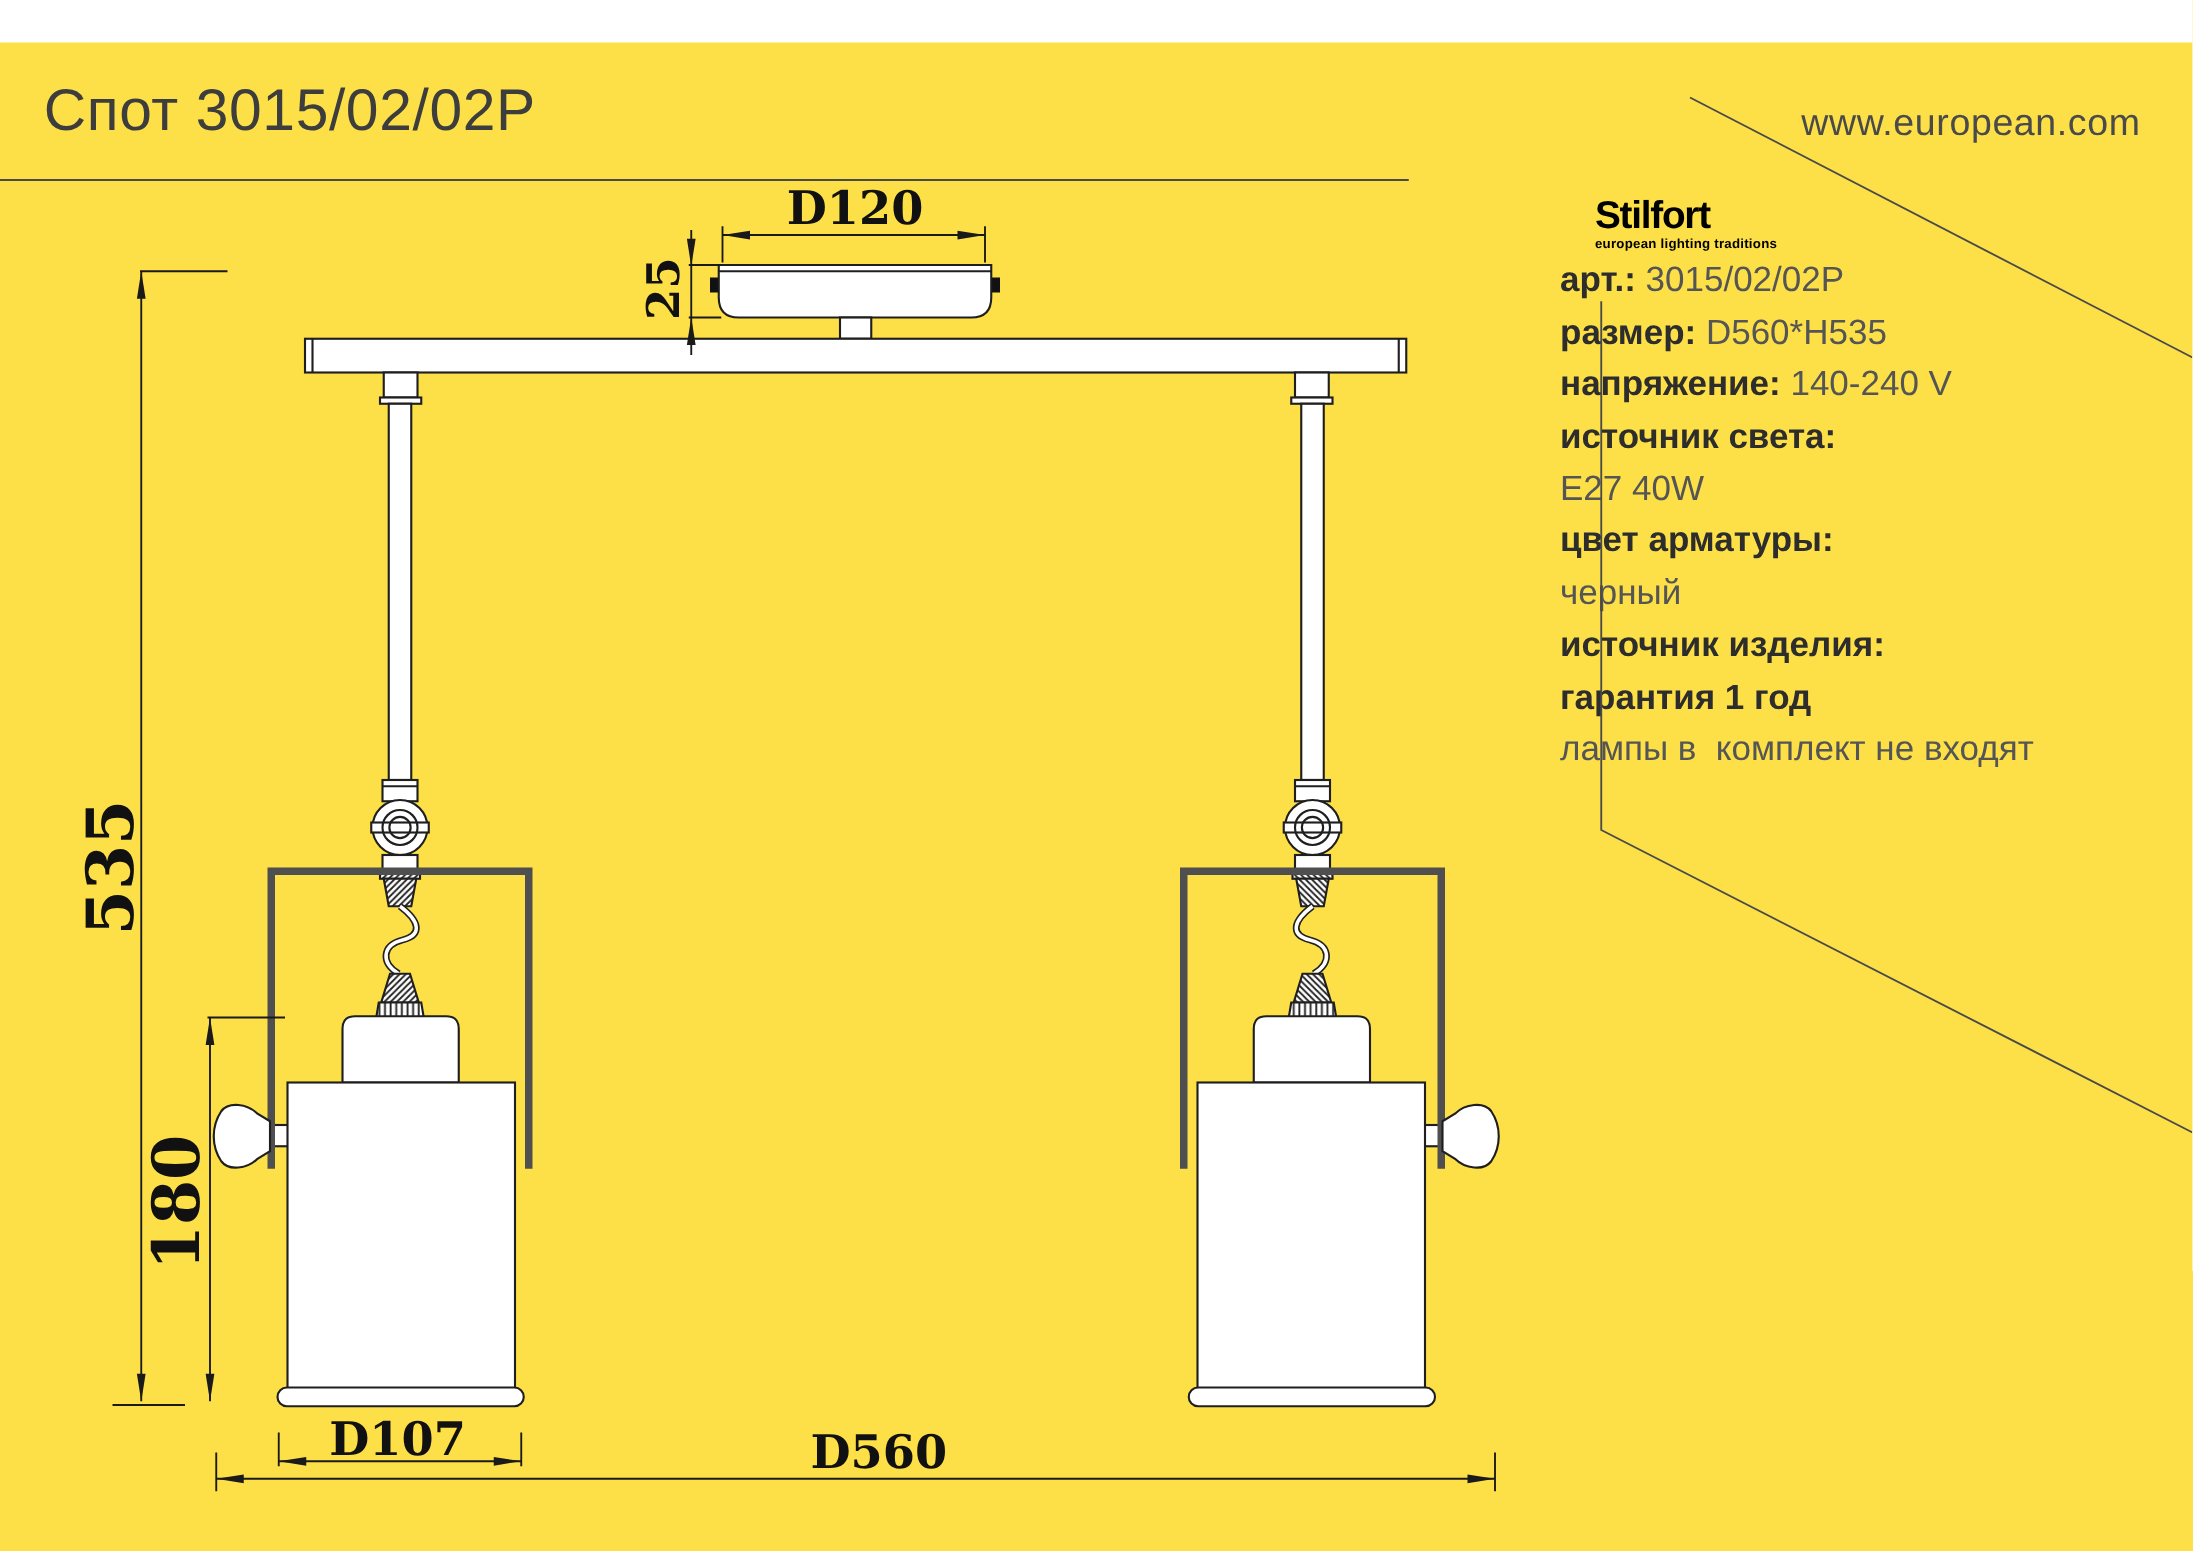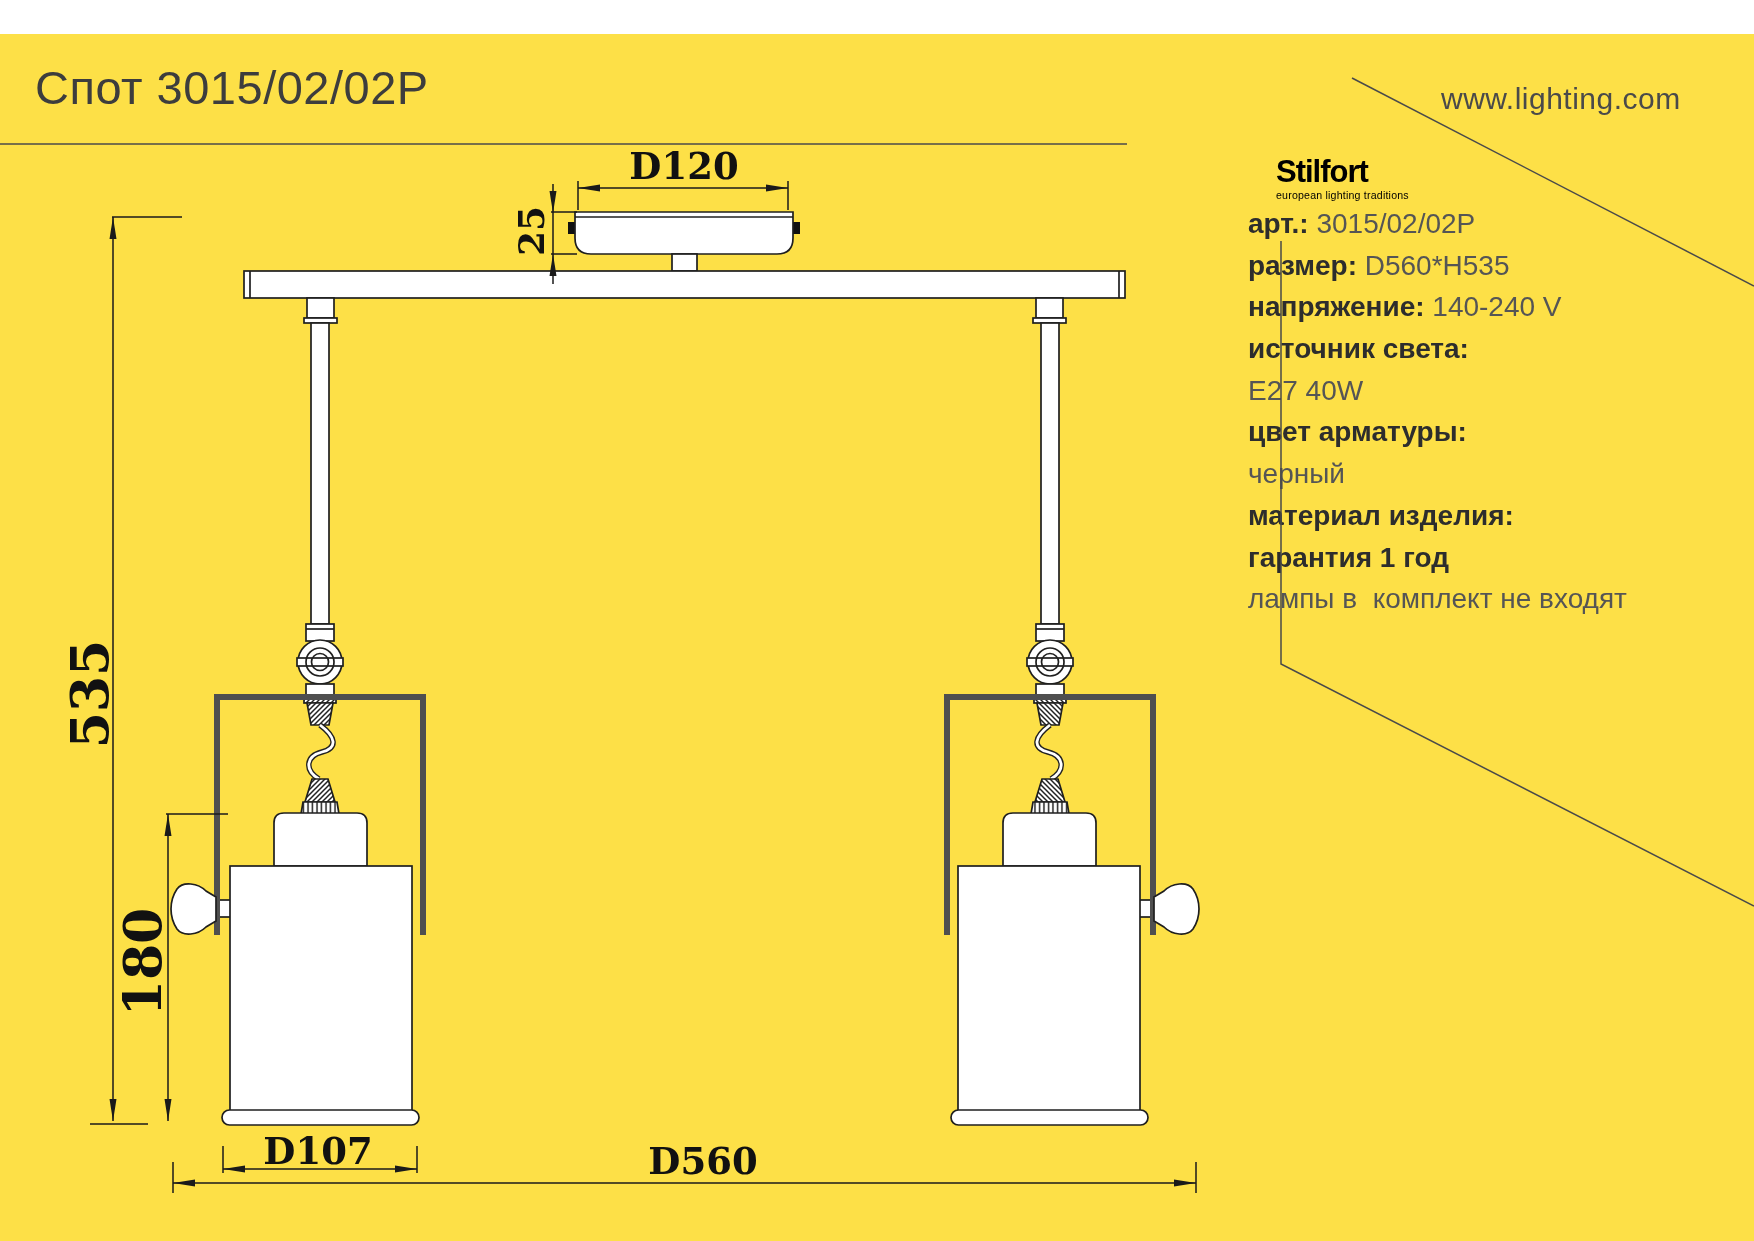--- a/index.html
+++ b/index.html
@@ -21,21 +21,21 @@
     font-size:30px;color:#4a4a4a;letter-spacing:0.5px;
   }
   .brand-block{position:absolute;left:1276px;top:36px;width:180px;}
   .brand-name{
     font-family:"Liberation Sans", sans-serif;
     font-weight:bold;font-size:31px;color:#000;
     letter-spacing:-1px;line-height:1;
     margin-top:2px;
   }
   .brand-tagline{
-    font-size:10.6px;font-weight:normal;color:#000;
+    font-size:10.6px;font-weight:bold;color:#000;
     letter-spacing:0.2px;margin-top:2px;white-space:nowrap;
   }
   .brand-texts{position:absolute;left:0px;top:84px;}
   .specs{
     position:absolute;left:1248px;top:169px;width:420px;
     font-size:28px;color:#555;
   }
   .spec-line{height:41.7px;line-height:41.7px;white-space:pre;}
   .spec-line b{color:#2d2d2d;font-weight:bold;}
   svg text{
@@ -46,39 +46,39 @@
   .dim-md{font-size:37px;}
   .dim-sm{font-size:36px;}
 </style>
 </head>
 <body>
 
 <div class="page">
 
   <div class="page-title">Спот 3015/02/02P</div>
 
-  <div class="website">www.lighting.com</div>
+  <div class="website">www.european.com</div>
 
   <div class="brand-block">
     <div class="brand-texts">
 
       <div class="brand-name">Stilfort</div>
       <div class="brand-tagline">european lighting traditions</div>
     </div>
   </div>
 
   <div class="specs">
     <div class="spec-line"><b>арт.:</b> <span>3015/02/02P</span></div>
     <div class="spec-line"><b>размер:</b> <span>D560*H535</span></div>
     <div class="spec-line"><b>напряжение:</b> <span>140-240 V</span></div>
     <div class="spec-line"><b>источник света:</b></div>
     <div class="spec-line"><span>E27 40W</span></div>
     <div class="spec-line"><b>цвет арматуры:</b></div>
     <div class="spec-line"><span>черный</span></div>
-    <div class="spec-line"><b>материал изделия:</b></div>
+    <div class="spec-line"><b>источник изделия:</b></div>
     <div class="spec-line"><b>гарантия 1 год</b></div>
     <div class="spec-line"><span>лампы в  комплект не входят</span></div>
   </div>
 
   <svg width="1754" height="1241" viewBox="0 0 1754 1241" style="position:absolute;left:0;top:0;">
     <defs>
       <pattern id="hatchD" width="5" height="5" patternUnits="userSpaceOnUse">
         <rect width="5" height="5" fill="#fff"></rect>
         <path d="M-1,6 L6,-1 M-1,1 L1,-1 M4,6 L6,4" stroke="#222" stroke-width="1.5"></path>
       </pattern>

